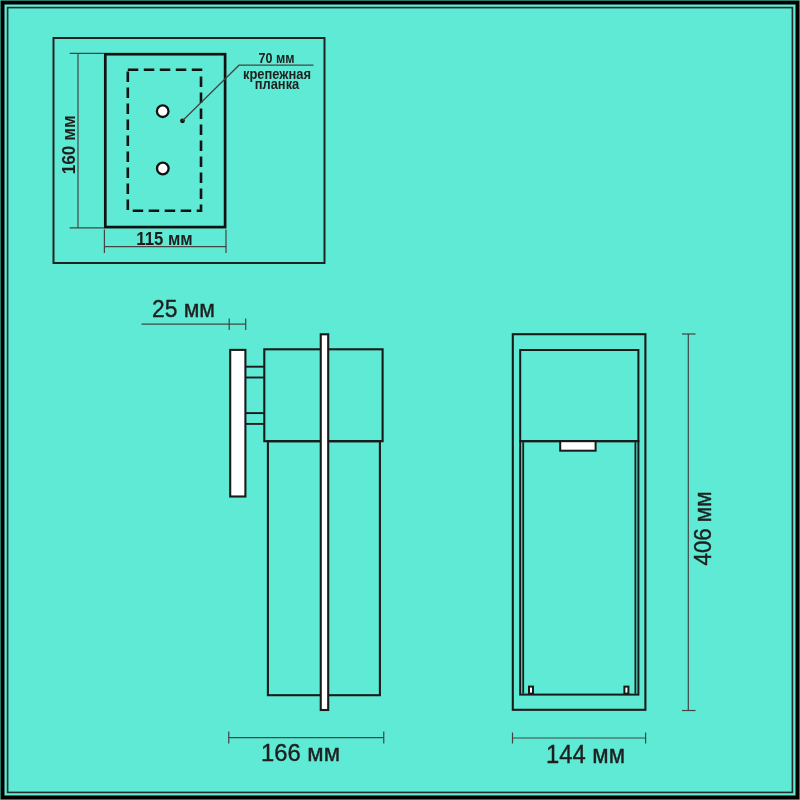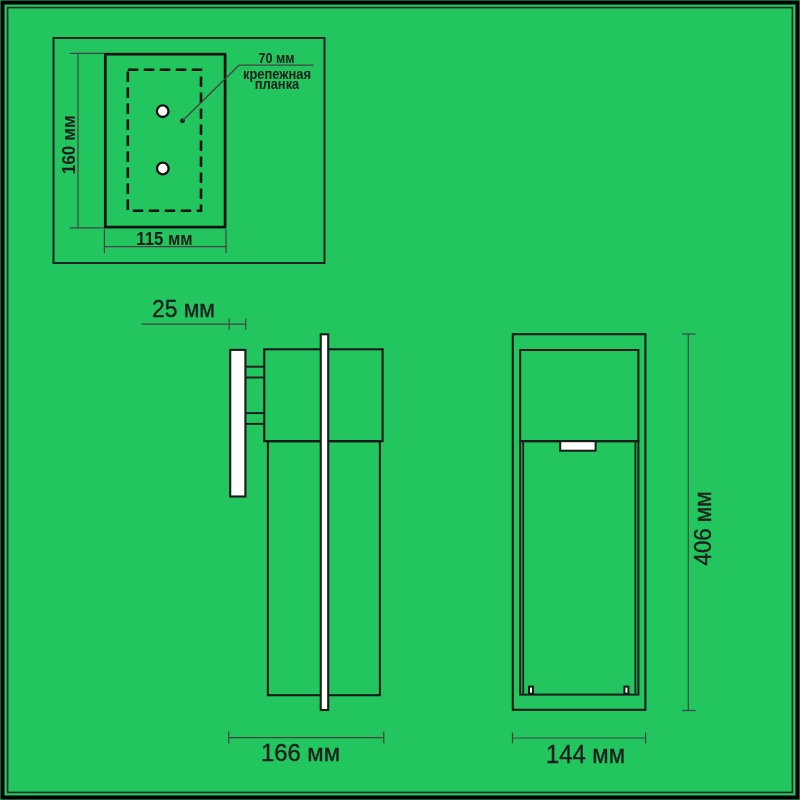--- a/index.html
+++ b/index.html
@@ -1,16 +1,16 @@
 <!DOCTYPE html>
 <html><head>
 <meta charset="utf-8">
 <style>
   html,body{margin:0;padding:0;background:#fff;}
-  #page{position:relative;width:800px;height:800px;background:#22c55e;overflow:hidden;
+  #page{position:relative;width:800px;height:800px;background:#5eead4;overflow:hidden;
         font-family:"Liberation Sans", sans-serif;}
   svg{position:absolute;left:0;top:0;}
   text{fill:#1e1e1e;font-family:"Liberation Sans", sans-serif;font-weight:bold;}
 </style>
 </head>
 <body>
 <div id="page">
 <svg width="800" height="800" viewBox="0 0 800 800">
 
   <rect x="2.5" y="2.5" width="795" height="795" fill="none" stroke="#000" stroke-width="4"></rect>

